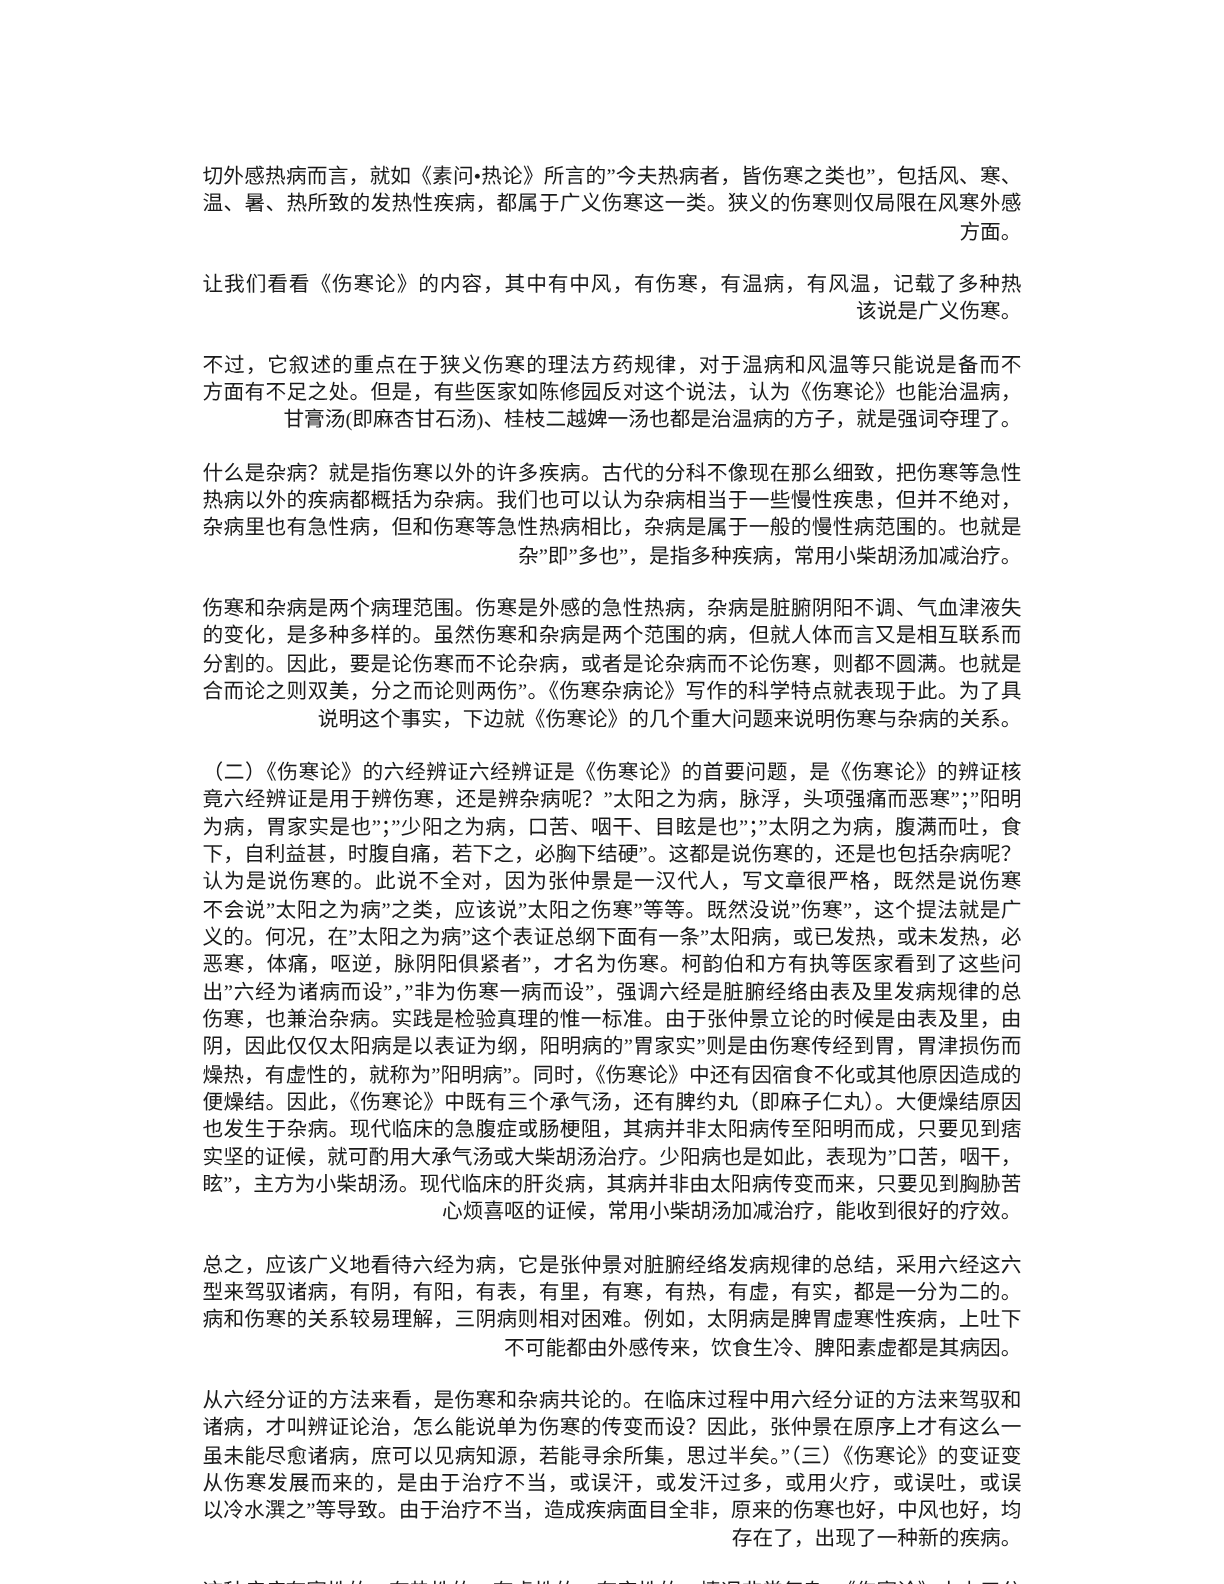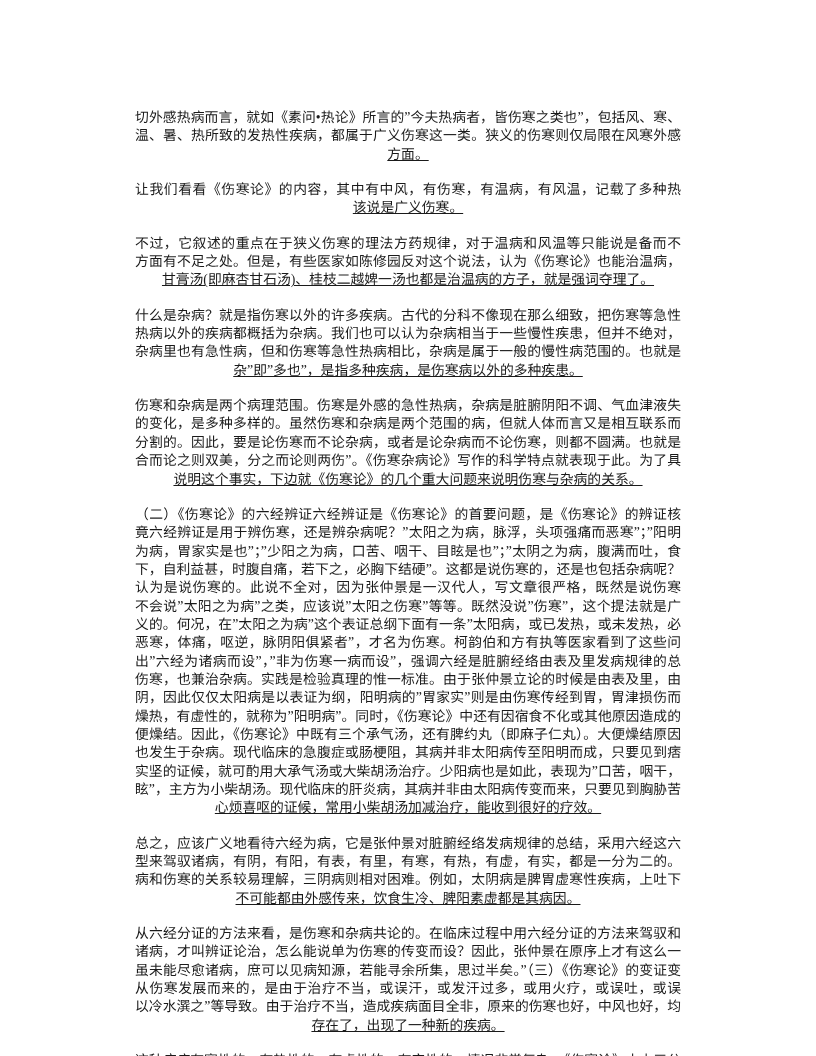--- a/index.html
+++ b/index.html
@@ -28,23 +28,22 @@
   }
   .paragraph { margin: 17px; padding: 0; }
   .line {
     height: 18.35px;
     overflow: hidden;
     text-align: justify;
     text-align-last: justify;
     word-break: break-all;
   }
   .line.final {
-    text-align: center;
+    text-align: right;
     text-align-last: auto;
-    text-decoration: underline;
   }
 </style>
 </head>
 <body style="background: rgb(255, 255, 255);">
 
 <div class="page">
   <div class="text-block" style="color: rgb(26, 26, 26);">
       <div class="paragraph">
         <div class="line">切外感热病而言，就如《素问•热论》所言的”今夫热病者，皆伤寒之类也”，包括风、寒、湿、</div>
         <div class="line">温、暑、热所致的发热性疾病，都属于广义伤寒这一类。狭义的伤寒则仅局限在风寒外感这一</div>
@@ -56,21 +55,21 @@
       </div>
       <div class="paragraph">
         <div class="line">不过，它叙述的重点在于狭义伤寒的理法方药规律，对于温病和风温等只能说是备而不详。因</div>
         <div class="line">方面有不足之处。但是，有些医家如陈修园反对这个说法，认为《伤寒论》也能治温病，麻杏</div>
         <div class="line final">甘膏汤(即麻杏甘石汤)、桂枝二越婢一汤也都是治温病的方子，就是强词夺理了。</div>
       </div>
       <div class="paragraph">
         <div class="line">什么是杂病？就是指伤寒以外的许多疾病。古代的分科不像现在那么细致，把伤寒等急性外感</div>
         <div class="line">热病以外的疾病都概括为杂病。我们也可以认为杂病相当于一些慢性疾患，但并不绝对，一些</div>
         <div class="line">杂病里也有急性病，但和伤寒等急性热病相比，杂病是属于一般的慢性病范围的。也就是说，”</div>
-        <div class="line final">杂”即”多也”，是指多种疾病，是伤寒病以外的多种疾患。</div>
+        <div class="line final">杂”即”多也”，是指多种疾病，常用小柴胡汤加减治疗。</div>
       </div>
       <div class="paragraph">
         <div class="line">伤寒和杂病是两个病理范围。伤寒是外感的急性热病，杂病是脏腑阴阳不调、气血津液失常等</div>
         <div class="line">的变化，是多种多样的。虽然伤寒和杂病是两个范围的病，但就人体而言又是相互联系而不可</div>
         <div class="line">分割的。因此，要是论伤寒而不论杂病，或者是论杂病而不论伤寒，则都不圆满。也就是说，”</div>
         <div class="line">合而论之则双美，分之而论则两伤”。《伤寒杂病论》写作的科学特点就表现于此。为了具体地</div>
         <div class="line final">说明这个事实，下边就《伤寒论》的几个重大问题来说明伤寒与杂病的关系。</div>
       </div>
       <div class="paragraph">
         <div class="line">（二）《伤寒论》的六经辨证六经辨证是《伤寒论》的首要问题，是《伤寒论》的辨证核心。究</div>

